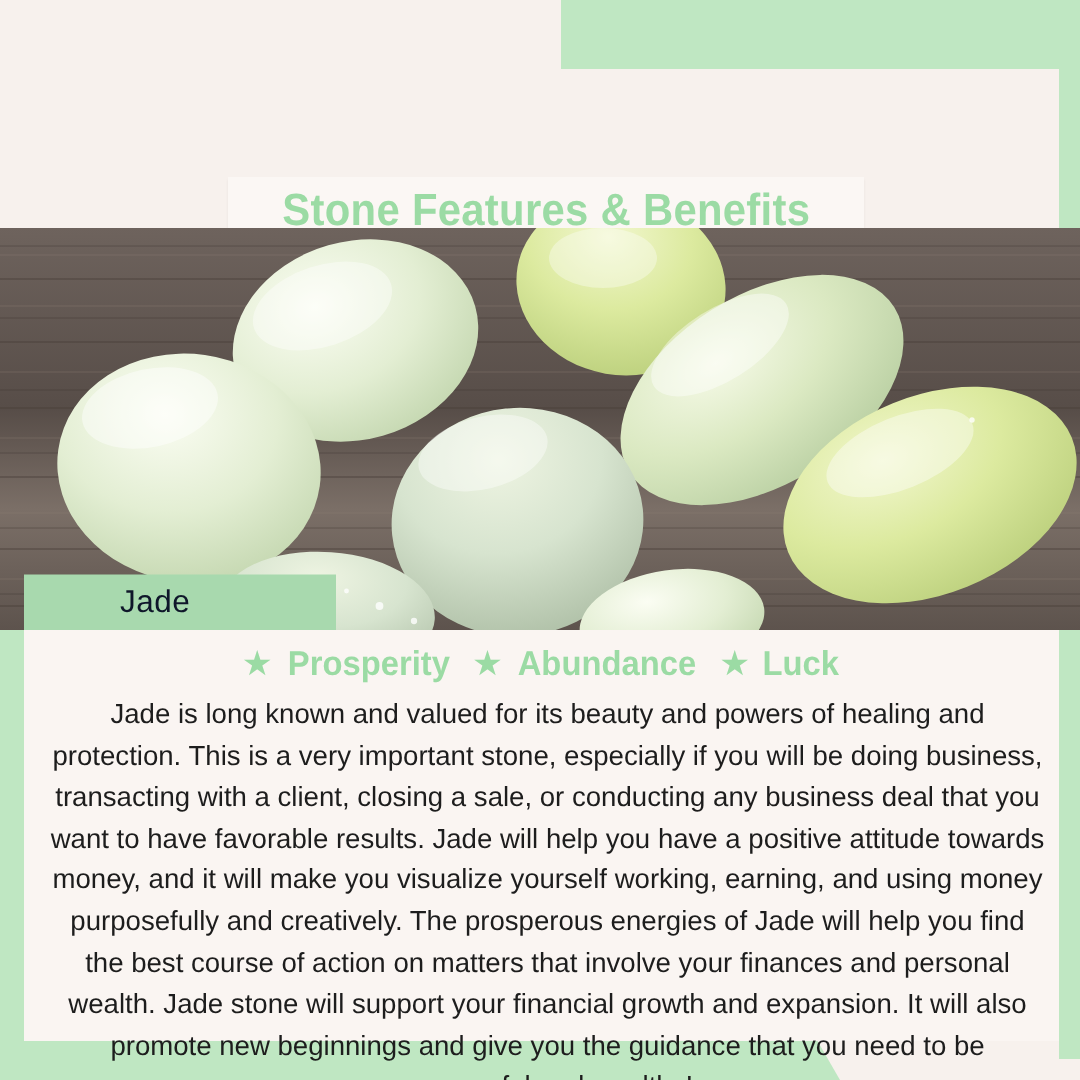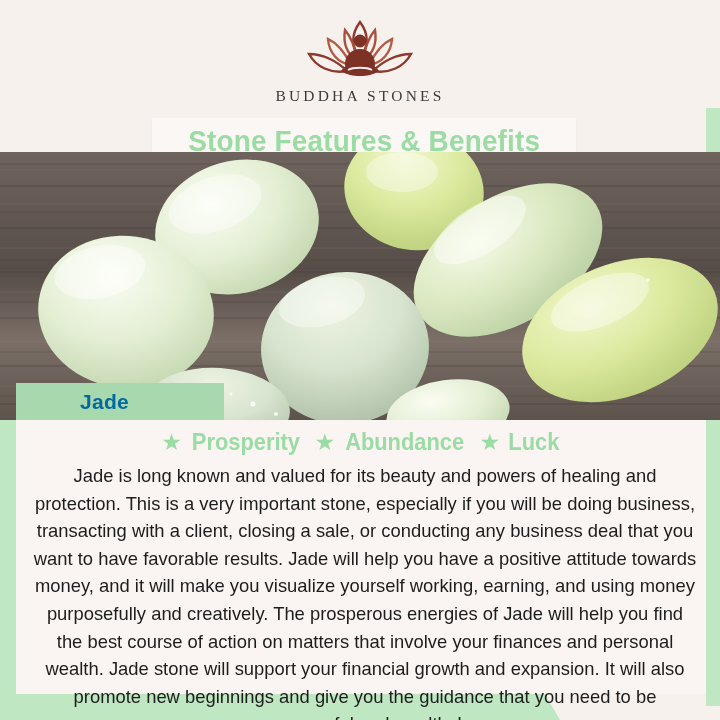--- a/index.html
+++ b/index.html
@@ -43,21 +43,21 @@
   
   .photo{position:absolute;top:152px;left:0;width:720px;height:268px;overflow:hidden;background:#6b615c;}
   .photo svg{display:block;width:720px;height:268px;}
 
   
   .jade-band{
     position:absolute;left:16px;top:383px;width:208px;height:37px;
     background:#a8d9ae;display:flex;align-items:center;
   }
   .jade-band .jade-label{
-    margin-left:64px;color:#0369a1;font-weight:bold;font-size:21px;
+    margin-left:64px;color:#0f172a;font-weight:normal;font-size:21px;
     font-family:"Liberation Sans Narrow","Liberation Sans",sans-serif;letter-spacing:.3px;
   }
 
   
   .panel{
     position:absolute;left:16px;top:420px;width:690px;height:274px;
     background:#faf5f2;
   }
   .keywords{
     display:flex;align-items:center;justify-content:center;gap:12px;
@@ -80,42 +80,20 @@
 <body>
 
 <div class="card">
 
   <div class="frame-top-right"></div>
   <div class="frame-right"></div>
   <div class="frame-left"></div>
   <div class="frame-left-tex"></div>
   <div class="frame-bottom"></div>
 
-  <div class="header">
-    <div class="logo-wrap">
-      <svg class="logo-mark" width="150" height="72" viewBox="0 0 150 72">
-        <g fill="none" stroke="#8c3a2e" stroke-width="2.4" stroke-linecap="round">
-          <path d="M75 8 C66 20 66 33 75 43 C84 33 84 20 75 8 Z"></path>
-          <path d="M60 16 C58 29 62 40 72 46 C70 33 66 23 60 16 Z" stroke="#a8503c"></path>
-          <path d="M90 16 C92 29 88 40 78 46 C80 33 84 23 90 16 Z" stroke="#a8503c"></path>
-          <path d="M43 25 C44 39 53 49 66 51 C60 39 52 29 43 25 Z" stroke="#b35a43"></path>
-          <path d="M107 25 C106 39 97 49 84 51 C90 39 98 29 107 25 Z" stroke="#b35a43"></path>
-          <path d="M24 40 C31 53 46 60 62 57 C52 47 38 40 24 40 Z"></path>
-          <path d="M126 40 C119 53 104 60 88 57 C98 47 112 40 126 40 Z"></path>
-        </g>
-        <g fill="#7e3226">
-          <circle cx="75" cy="27" r="6.4"></circle>
-          <path d="M75 35 c-9 0 -15 7 -15 15 c0 5 3 9 7 11 l16 0 c4 -2 7 -6 7 -11 c0 -8 -6 -15 -15 -15 z"></path>
-          <path d="M56 57 c4 -6 11 -8 19 -8 c8 0 15 2 19 8 c-6 4 -12 5 -19 5 c-7 0 -13 -1 -19 -5 z"></path>
-        </g>
-        <path d="M63 56 c5 -3 19 -3 24 0" fill="none" stroke="#f7f1ed" stroke-width="1.8"></path>
-      </svg>
-      <div class="logo-text">BUDDHA STONES</div>
-    </div>
-  </div>
 
   <div class="title-band">
     <div class="title">Stone Features &amp; Benefits</div>
   </div>
 
   <div class="photo">
     <svg viewBox="0 0 720 268" preserveAspectRatio="none">
       <defs>
         <linearGradient id="wood" x1="0" y1="0" x2="0" y2="1">
           <stop offset="0" stop-color="#6e635d"></stop>

